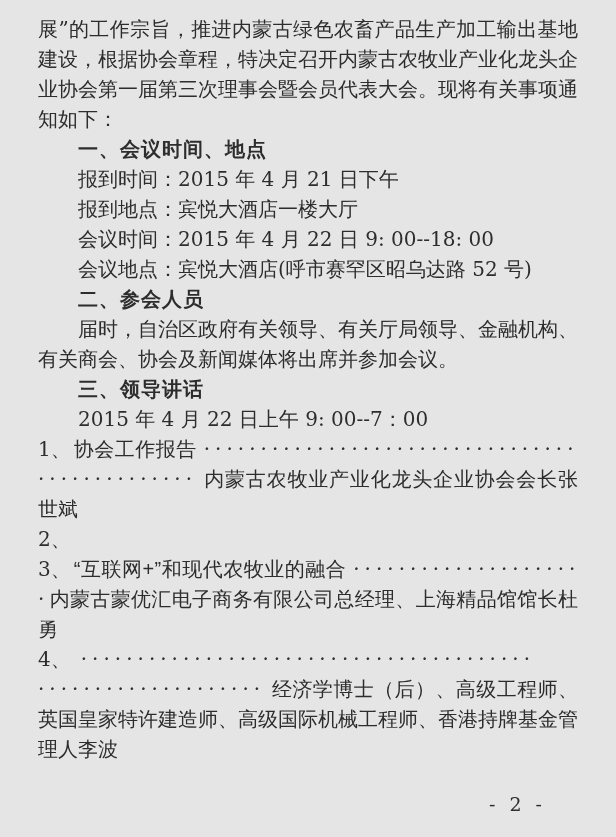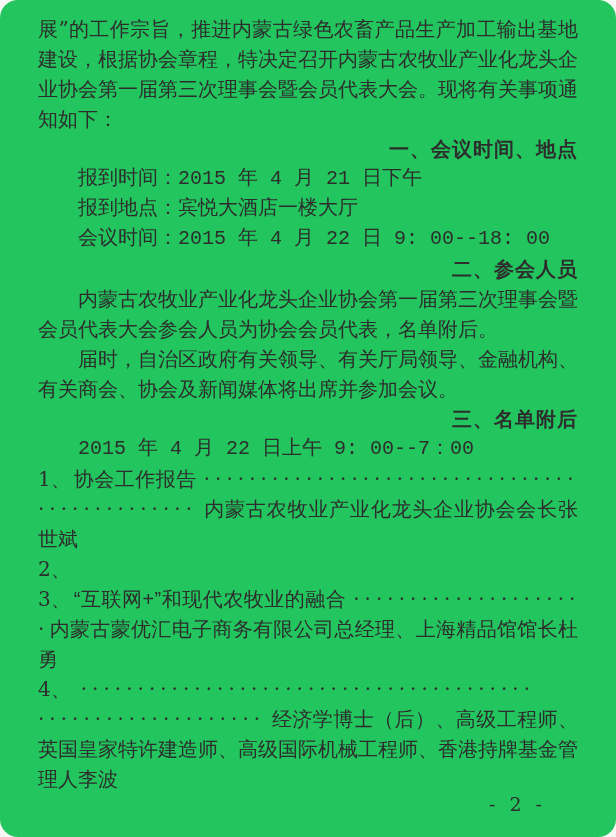--- a/index.html
+++ b/index.html
@@ -5,36 +5,34 @@
   html,body { margin:0; padding:0; }
   body {
     width:616px; height:837px;
     background:#f7f7f5;
     font-family:"DejaVu Serif", serif;
   }
   .page {
     position:relative;
     width:616px; height:837px;
     box-sizing:border-box;
-    background:#22c55e;
+    background:#e5e5e5;
     color:#2d2d2d;
     padding:14px 38px 0 38px;
     overflow:hidden;
-    border-radius:18px;
   }
   .doc { font-size:20px; line-height:30px; }
   .line { min-height:30px; }
   .para, .para-indent, .speaker { text-align:justify; }
   .para-indent { text-indent:2em; }
-  .heading, .detail { padding-left:2em;font-family:Liberation Mono, monospace; }
+  .heading, .detail { padding-left:2em; }
   .heading {
     font-weight:700;
     font-family:"Liberation Sans", sans-serif;
     letter-spacing:1px;
-    text-align:right;
   }
   .item { display:flex; align-items:baseline; }
   .item .num { white-space:nowrap; margin-right:3px; flex:0 0 auto; }
   .item .title {
     font-weight:400;
     font-family:"Liberation Sans", sans-serif;
     white-space:nowrap; flex:0 0 auto;
     letter-spacing:0.5px;
   }
   .item .dots {
@@ -52,24 +50,24 @@
 </head>
 <body>
 
 <div class="page">
   <div class="doc">
       <div class="line para">展”的工作宗旨，推进内蒙古绿色农畜产品生产加工输出基地建设，根据协会章程，特决定召开内蒙古农牧业产业化龙头企业协会第一届第三次理事会暨会员代表大会。现将有关事项通知如下：</div>
       <div class="line heading">一、会议时间、地点</div>
       <div class="line detail">报到时间：2015 年 4 月 21 日下午</div>
       <div class="line detail">报到地点：宾悦大酒店一楼大厅</div>
       <div class="line detail">会议时间：2015 年 4 月 22 日 9: 00--18: 00</div>
+      <div class="line detail">会议地点：宾悦大酒店(呼市赛罕区昭乌达路 52 号)</div>
       <div class="line heading">二、参会人员</div>
-      <div class="line para-indent">内蒙古农牧业产业化龙头企业协会第一届第三次理事会暨会员代表大会参会人员为协会会员代表，名单附后。</div>
       <div class="line para-indent">届时，自治区政府有关领导、有关厅局领导、金融机构、有关商会、协会及新闻媒体将出席并参加会议。</div>
-      <div class="line heading">三、名单附后</div>
+      <div class="line heading">三、领导讲话</div>
       <div class="line detail">2015 年 4 月 22 日上午 9: 00--7：00</div>
       <div class="line item">
         <span class="num">1、</span>
         <span class="title">协会工作报告</span>
         <span class="dots">········································</span>
       </div>
       <div class="line speaker"><span class="dots-prefix">··············</span><span> 内蒙古农牧业产业化龙头企业协会会长张世斌</span></div>
       <div class="line item">
         <span class="num">2、</span>
         <span class="dots"></span>

